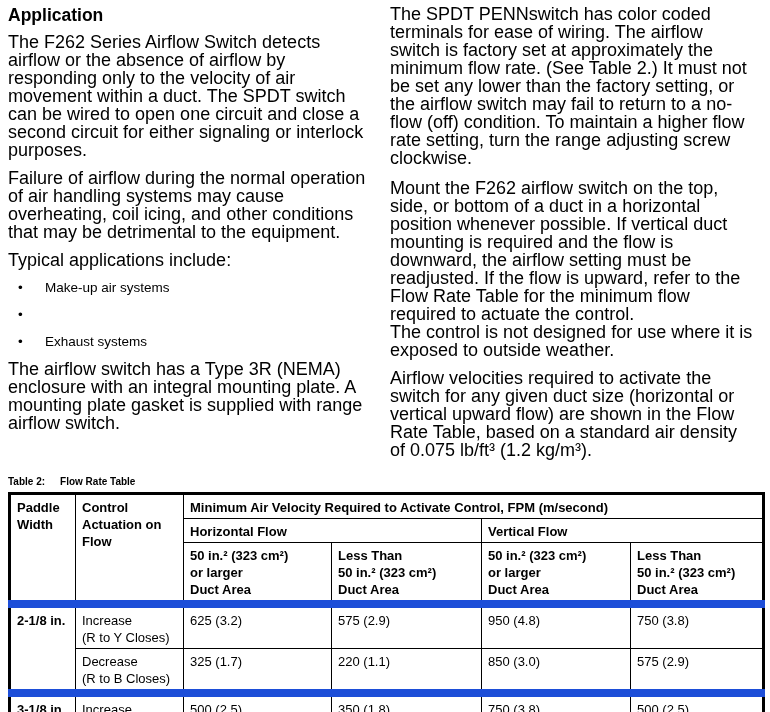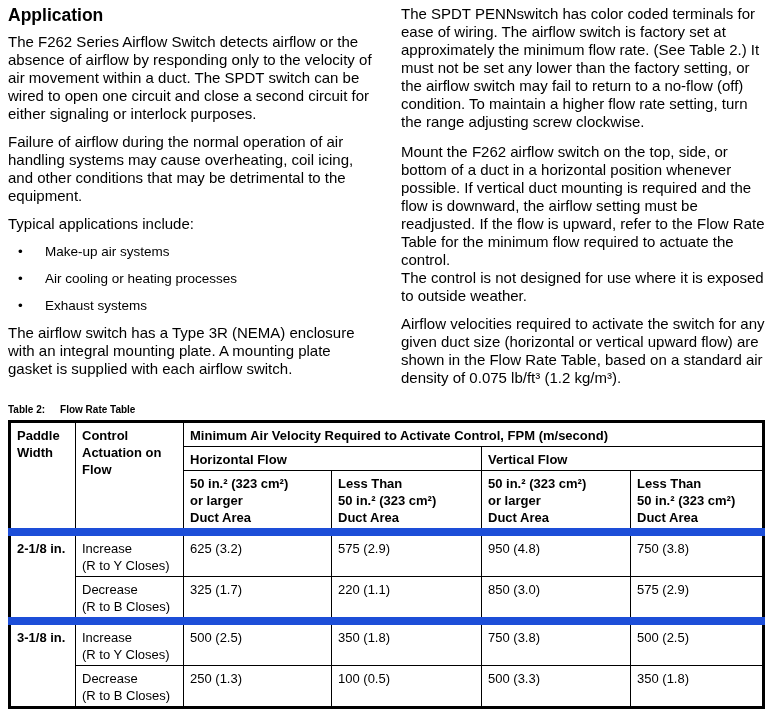--- a/index.html
+++ b/index.html
@@ -12,40 +12,40 @@
   .page {
     width: 770px;
     height: 712px;
     box-sizing: border-box;
     padding: 5px 8px 0 8px;
     background: #ffffff;
     overflow: hidden;
   }
   .columns {
     display: flex;
-    gap: 27px;
+    gap: 16px;
   }
   .col {
     width: 366px;
     flex: 0 0 366px;
   }
   h1.doc-heading {
     font-size: 17.5px;
     line-height: 21px;
     font-weight: bold;
     margin: 0 0 7px 0;
   }
   h2.sub-heading {
     font-size: 13.5px;
     line-height: 18px;
     font-weight: bold;
     margin: 3px 0 7px 0;
   }
   p.para {
-    font-size: 15px;
+    font-size: 18px;
     line-height: 18px;
     margin: 0 0 10px 0;
   }
   .bullet-list {
     margin: 0 0 1px 0;
   }
   .bullet-item {
     display: flex;
     margin: 0 0 9px 0;
     font-size: 13.5px;
@@ -104,29 +104,28 @@
       <p class="para">Failure of airflow during the normal operation of air handling systems may cause overheating, coil icing, and other conditions that may be detrimental to the equipment.</p>
       <p class="para">Typical applications include:</p>
 
       <div class="bullet-list">
         <div class="bullet-item">
           <span class="bullet-glyph">•</span>
           <span>Make-up air systems</span>
         </div>
         <div class="bullet-item">
           <span class="bullet-glyph">•</span>
-          <span>Air cooling or heating processes</span>
         </div>
         <div class="bullet-item">
           <span class="bullet-glyph">•</span>
           <span>Exhaust systems</span>
         </div>
       </div>
 
-      <p class="para">The airflow switch has a Type 3R (NEMA) enclosure with an integral mounting plate. A mounting plate gasket is supplied with each airflow switch.</p>
+      <p class="para">The airflow switch has a Type 3R (NEMA) enclosure with an integral mounting plate. A mounting plate gasket is supplied with range airflow switch.</p>
     </div>
 
     <div class="col">
       <p class="para" style="margin-bottom:12px;">The SPDT PENNswitch has color coded terminals for ease of wiring. The airflow switch is factory set at approximately the minimum flow rate. (See Table 2.) It must not be set any lower than the factory setting, or the airflow switch may fail to return to a no-flow (off) condition. To maintain a higher flow rate setting, turn the range adjusting screw clockwise.</p>
       <p class="para" style="margin-bottom:0;">Mount the F262 airflow switch on the top, side, or bottom of a duct in a horizontal position whenever possible. If vertical duct mounting is required and the flow is downward, the airflow setting must be readjusted. If the flow is upward, refer to the Flow Rate Table for the minimum flow required to actuate the control.</p>
       <p class="para" style="">The control is not designed for use where it is exposed to outside weather.</p>
       <p class="para">Airflow velocities required to activate the switch for any given duct size (horizontal or vertical upward flow) are shown in the Flow Rate Table, based on a standard air density of 0.075 lb/ft³ (1.2 kg/m³).</p>
     </div>
 
   </div>

